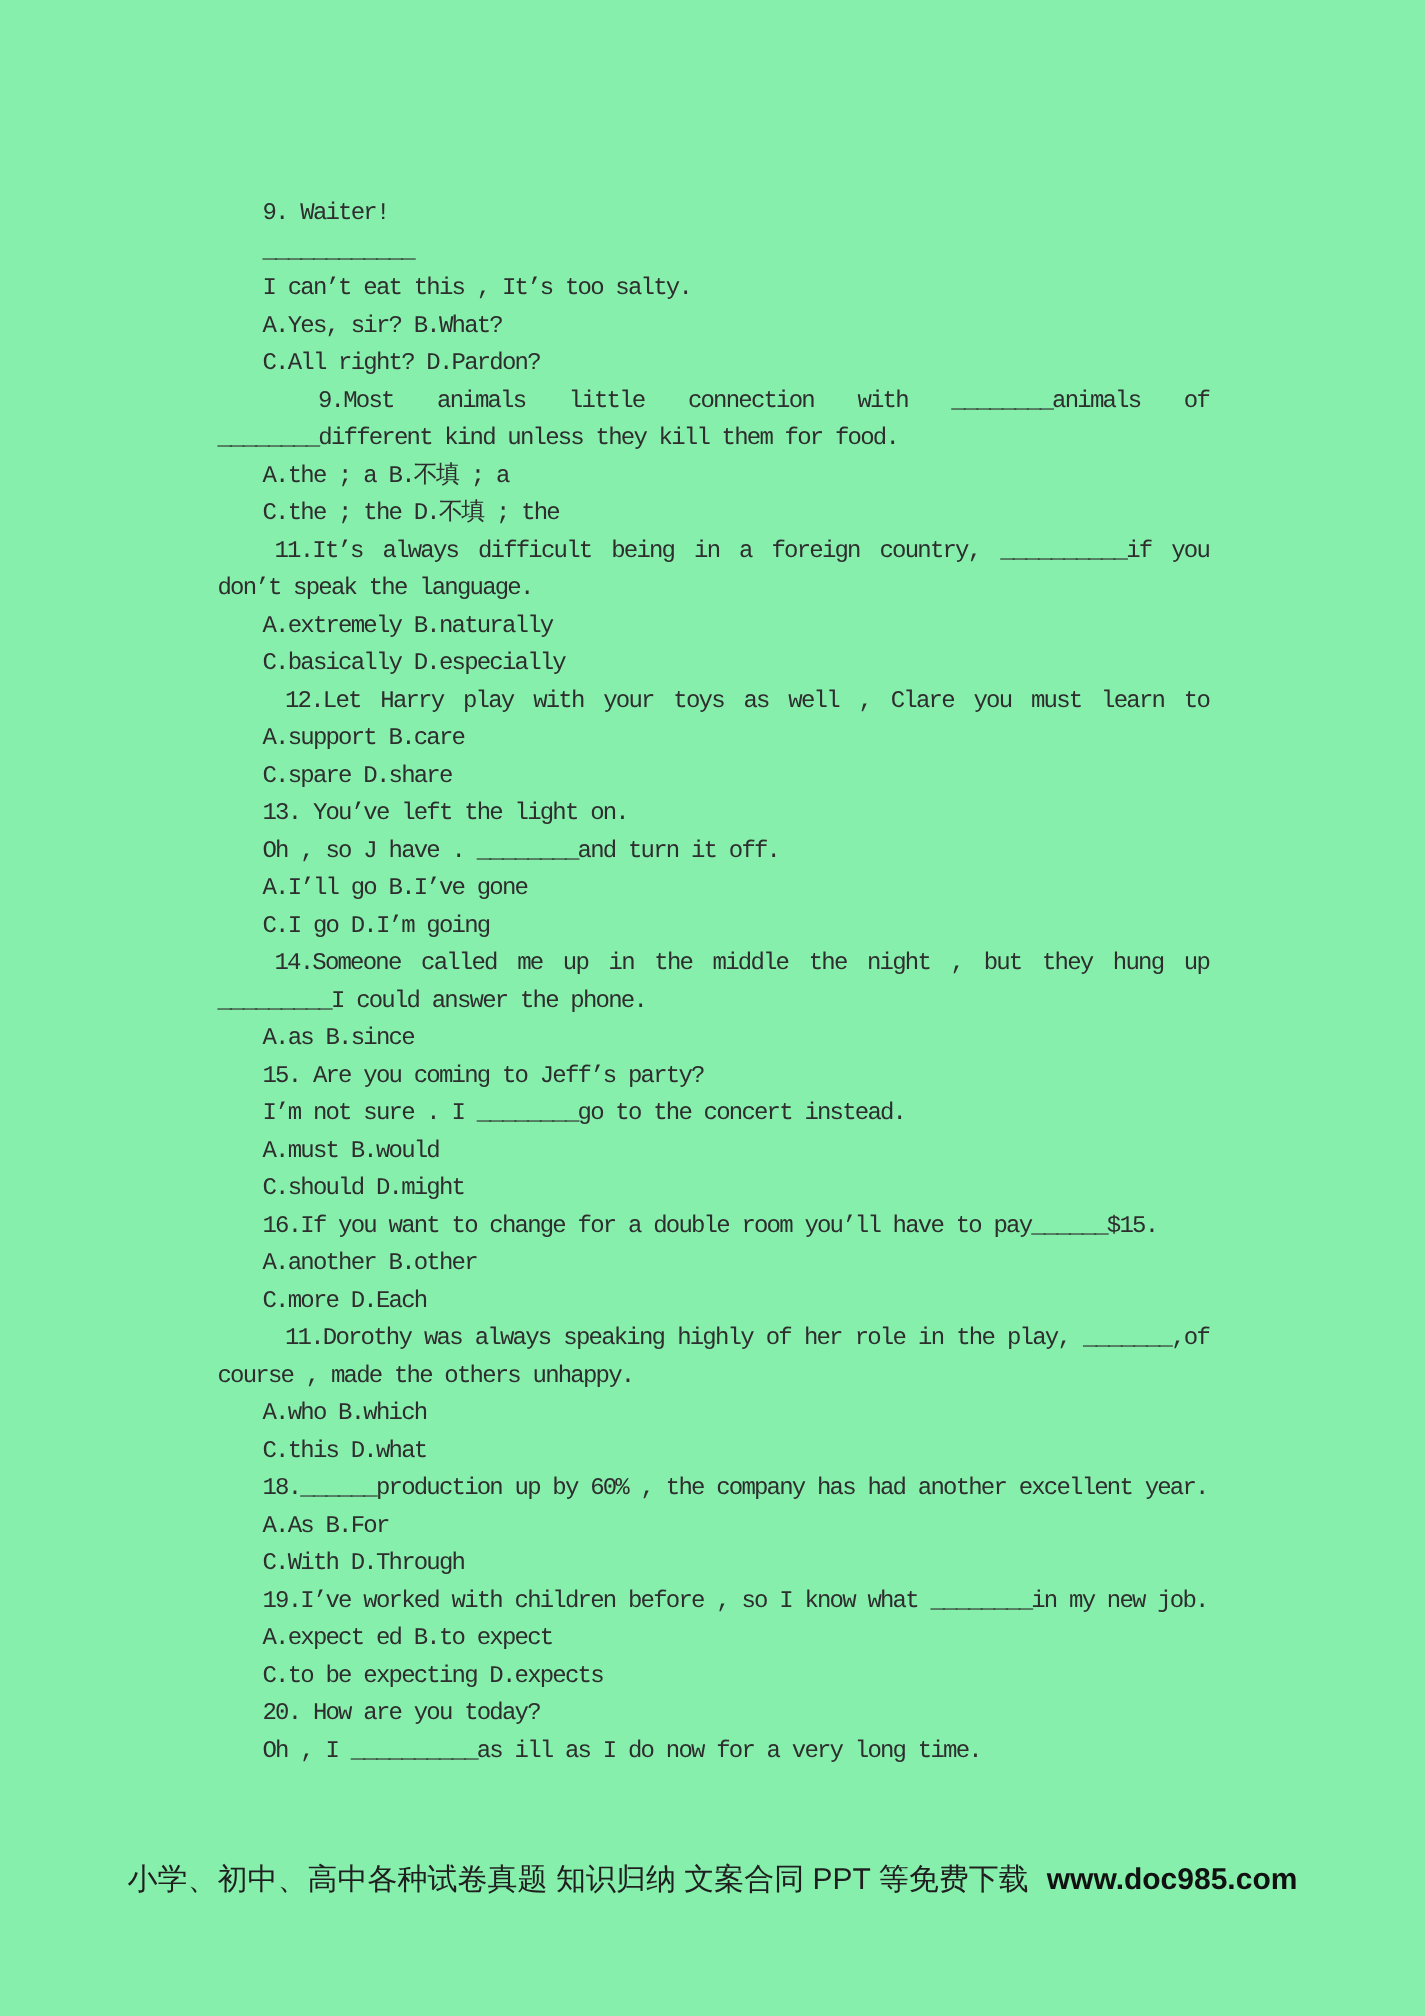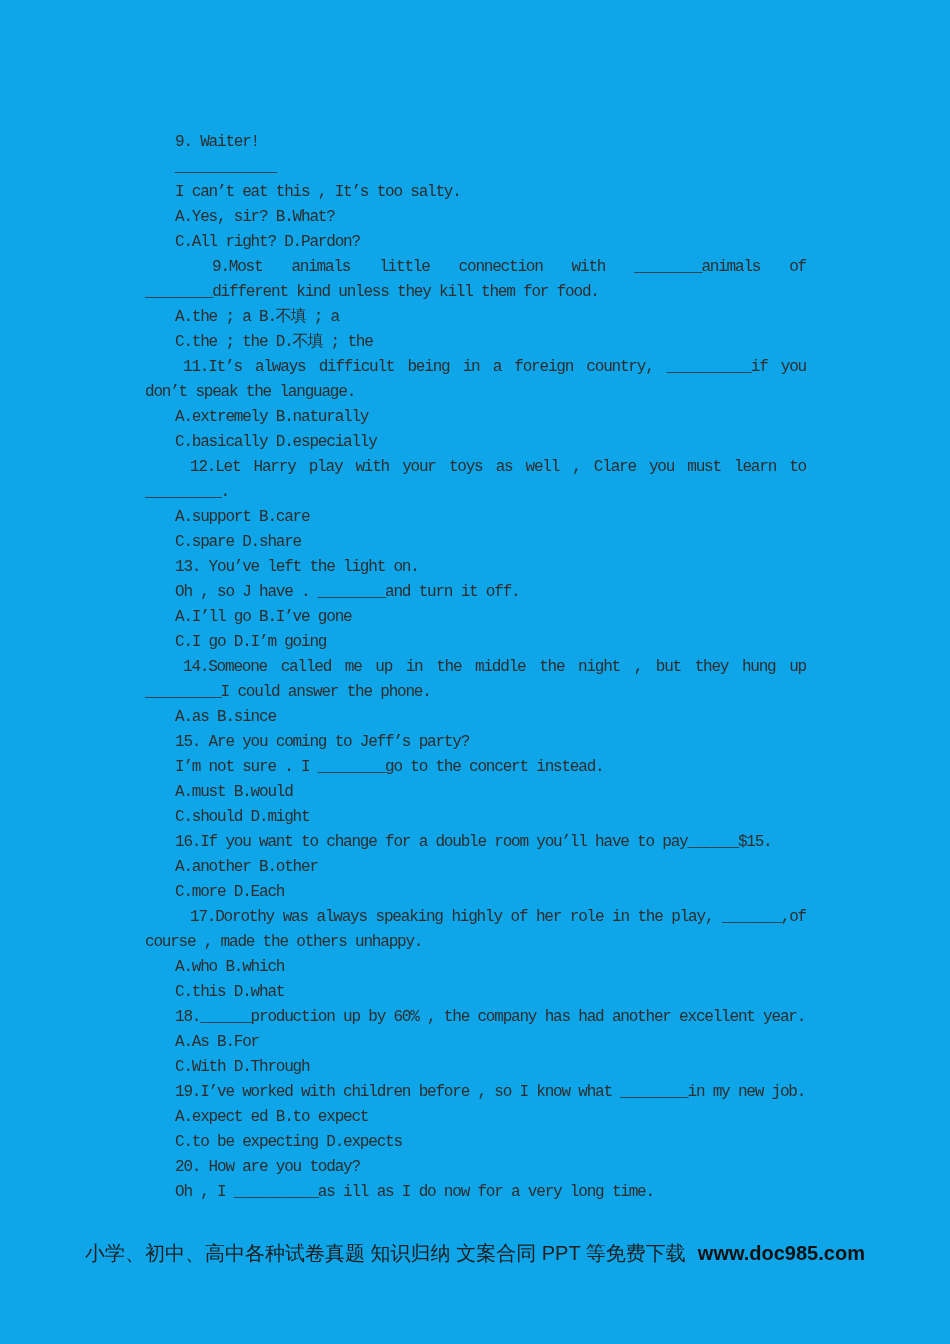--- a/index.html
+++ b/index.html
@@ -1,19 +1,19 @@
 <!DOCTYPE html>
 <html><head>
 <meta charset="utf-8">
 <style>
   html, body { margin:0; padding:0; background:#ffffff; }
   .page {
     position:relative;
     width:950px; height:1344px;
-    background:#0ea5e9;
+    background:#86efac;
     overflow:hidden;
     font-family:"Liberation Mono","DejaVu Sans Mono",monospace;
     font-size:16px;
     letter-spacing:-1.2px;
     color:#2e2e2e;
   }
   .content {
     position:absolute;
     top:130px; left:145px;
     width:661px;
@@ -64,38 +64,37 @@
       <div class="line ind1">C.All right? D.Pardon?</div>
       <div class="line ind4 just">9.Most animals little connection with ________animals of</div>
       <div class="line ind0">________different kind unless they kill them for food.</div>
       <div class="line ind1">A.the ; a B.不填 ; a</div>
       <div class="line ind1">C.the ; the D.不填 ; the</div>
       <div class="line ind2 just">11.It’s always difficult being in a foreign country, __________if you</div>
       <div class="line ind0">don’t speak the language.</div>
       <div class="line ind1">A.extremely B.naturally</div>
       <div class="line ind1">C.basically D.especially</div>
       <div class="line ind3 just">12.Let Harry play with your toys as well , Clare you must learn to</div>
-      <div class="line ind0">_________.</div>
       <div class="line ind1">A.support B.care</div>
       <div class="line ind1">C.spare D.share</div>
       <div class="line ind1">13. You’ve left the light on.</div>
       <div class="line ind1">Oh , so J have . ________and turn it off.</div>
       <div class="line ind1">A.I’ll go B.I’ve gone</div>
       <div class="line ind1">C.I go D.I’m going</div>
       <div class="line ind2 just">14.Someone called me up in the middle the night , but they hung up</div>
       <div class="line ind0">_________I could answer the phone.</div>
       <div class="line ind1">A.as B.since</div>
       <div class="line ind1">15. Are you coming to Jeff’s party?</div>
       <div class="line ind1">I’m not sure . I ________go to the concert instead.</div>
       <div class="line ind1">A.must B.would</div>
       <div class="line ind1">C.should D.might</div>
       <div class="line ind1">16.If you want to change for a double room you’ll have to pay______$15.</div>
       <div class="line ind1">A.another B.other</div>
       <div class="line ind1">C.more D.Each</div>
-      <div class="line ind3 just">17.Dorothy was always speaking highly of her role in the play, _______,of</div>
+      <div class="line ind3 just">11.Dorothy was always speaking highly of her role in the play, _______,of</div>
       <div class="line ind0">course , made the others unhappy.</div>
       <div class="line ind1">A.who B.which</div>
       <div class="line ind1">C.this D.what</div>
       <div class="line ind1">18.______production up by 60% , the company has had another excellent year.</div>
       <div class="line ind1">A.As B.For</div>
       <div class="line ind1">C.With D.Through</div>
       <div class="line ind1">19.I’ve worked with children before , so I know what ________in my new job.</div>
       <div class="line ind1">A.expect ed B.to expect</div>
       <div class="line ind1">C.to be expecting D.expects</div>
       <div class="line ind1">20. How are you today?</div>

